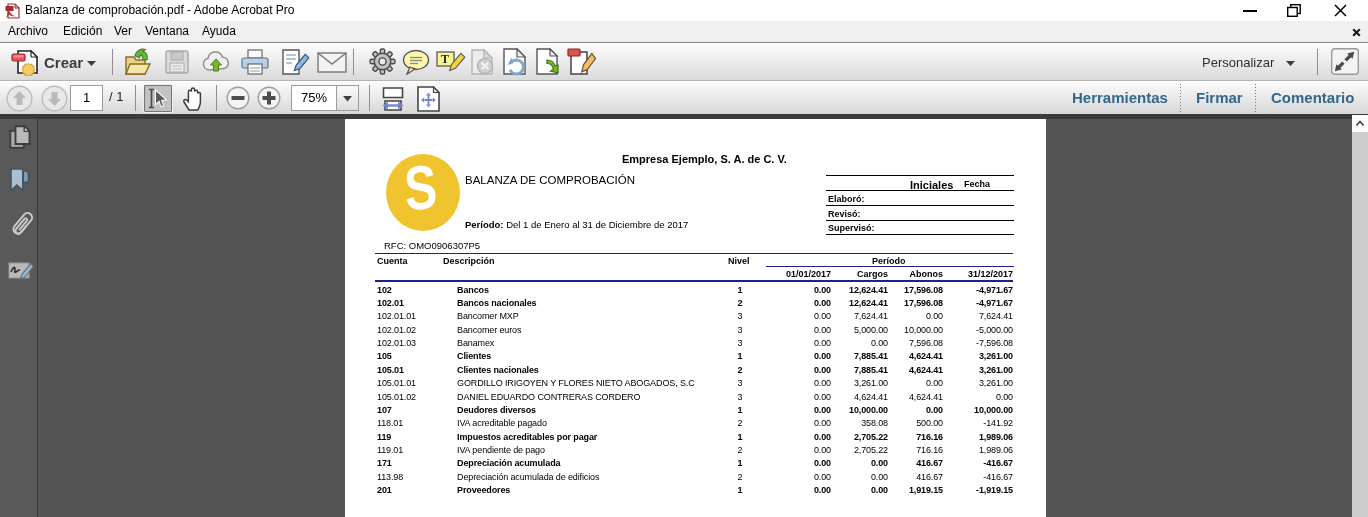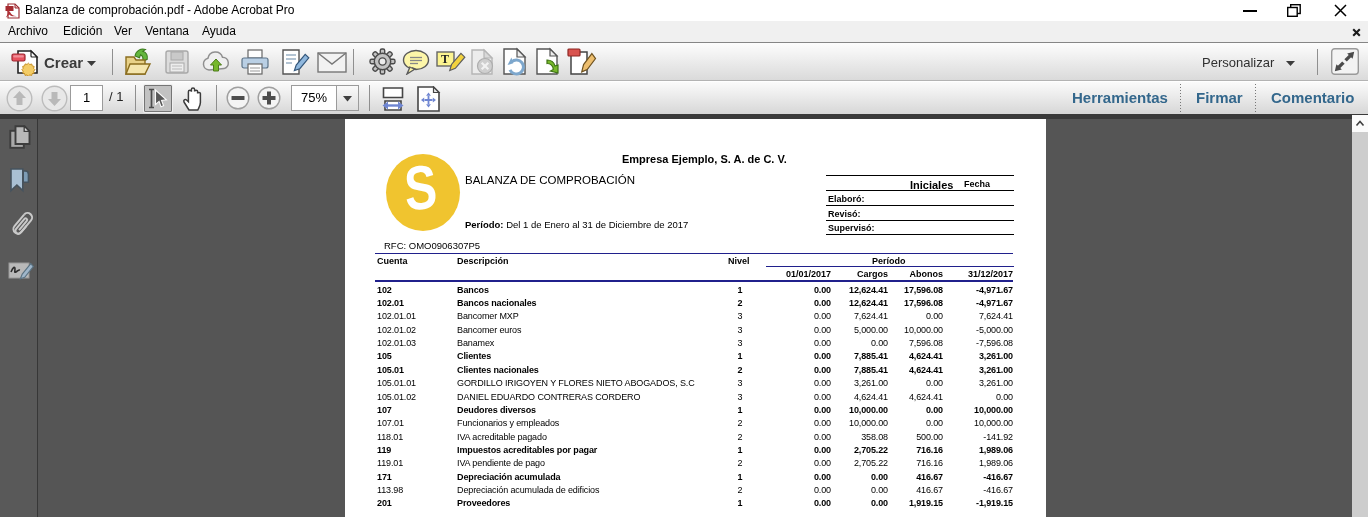--- a/index.html
+++ b/index.html
@@ -320,21 +320,21 @@
 <div class="blk" style="left:826px; top:205px; width:188px;"></div>
 <div class="pc" style="left:828px; top:208.5px; font-size:9px; font-weight:bold;">Revisó:</div>
 <div class="blk" style="left:826px; top:220px; width:188px;"></div>
 <div class="pc" style="left:828px; top:223px; font-size:9px; font-weight:bold;">Supervisó:</div>
 <div class="blk" style="left:826px; top:234px; width:188px;"></div>
 
 <div class="pc" style="left:384px; top:239.5px; font-size:9.5px;">RFC: OMO0906307P5</div>
 
 <div class="navy" style="left:375px; top:252.5px; width:638px;"></div>
 <div class="pc" style="left:377px; top:256px; font-size:9px; font-weight:bold;">Cuenta</div>
-<div class="pc" style="left:457px; top:256px; font-size:9px; font-weight:bold;">Descripción</div>
+<div class="pc" style="left:443px; top:256px; font-size:9px; font-weight:bold;">Descripción</div>
 <div class="pc" style="left:728px; top:256px; font-size:9px; font-weight:bold;">Nivel</div>
 <div class="pc" style="left:872px; top:256px; font-size:9px; font-weight:bold;">Período</div>
 <div class="navy" style="left:766px; top:265.5px; width:248px;"></div>
 <div class="pc" style="left:773px; top:269px; width:58px; font-size:9px; font-weight:bold; text-align:right;">01/01/2017</div>
 <div class="pc" style="left:838px; top:269px; width:50px; font-size:9px; font-weight:bold; text-align:right;">Cargos</div>
 <div class="pc" style="left:893px; top:269px; width:50px; font-size:9px; font-weight:bold; text-align:right;">Abonos</div>
 <div class="pc" style="left:955px; top:269px; width:58px; font-size:9px; font-weight:bold; text-align:right;">31/12/2017</div>
 <div class="navy" style="left:375px; top:280px; width:638px;"></div>
 
 <table class="data" style="left:377px; top:283px;">
@@ -432,29 +432,20 @@
 <tr class="b">
         <td>107</td>
         <td>Deudores diversos</td>
         <td class="lvl">1</td>
         <td class="num">0.00</td>
         <td class="num">10,000.00</td>
         <td class="num">0.00</td>
         <td class="num">10,000.00</td>
       </tr>
 <tr>
-        <td>107.01</td>
-        <td>Funcionarios y empleados</td>
-        <td class="lvl">2</td>
-        <td class="num">0.00</td>
-        <td class="num">10,000.00</td>
-        <td class="num">0.00</td>
-        <td class="num">10,000.00</td>
-      </tr>
-<tr>
         <td>118.01</td>
         <td>IVA acreditable pagado</td>
         <td class="lvl">2</td>
         <td class="num">0.00</td>
         <td class="num">358.08</td>
         <td class="num">500.00</td>
         <td class="num">-141.92</td>
       </tr>
 <tr class="b">
         <td>119</td>

